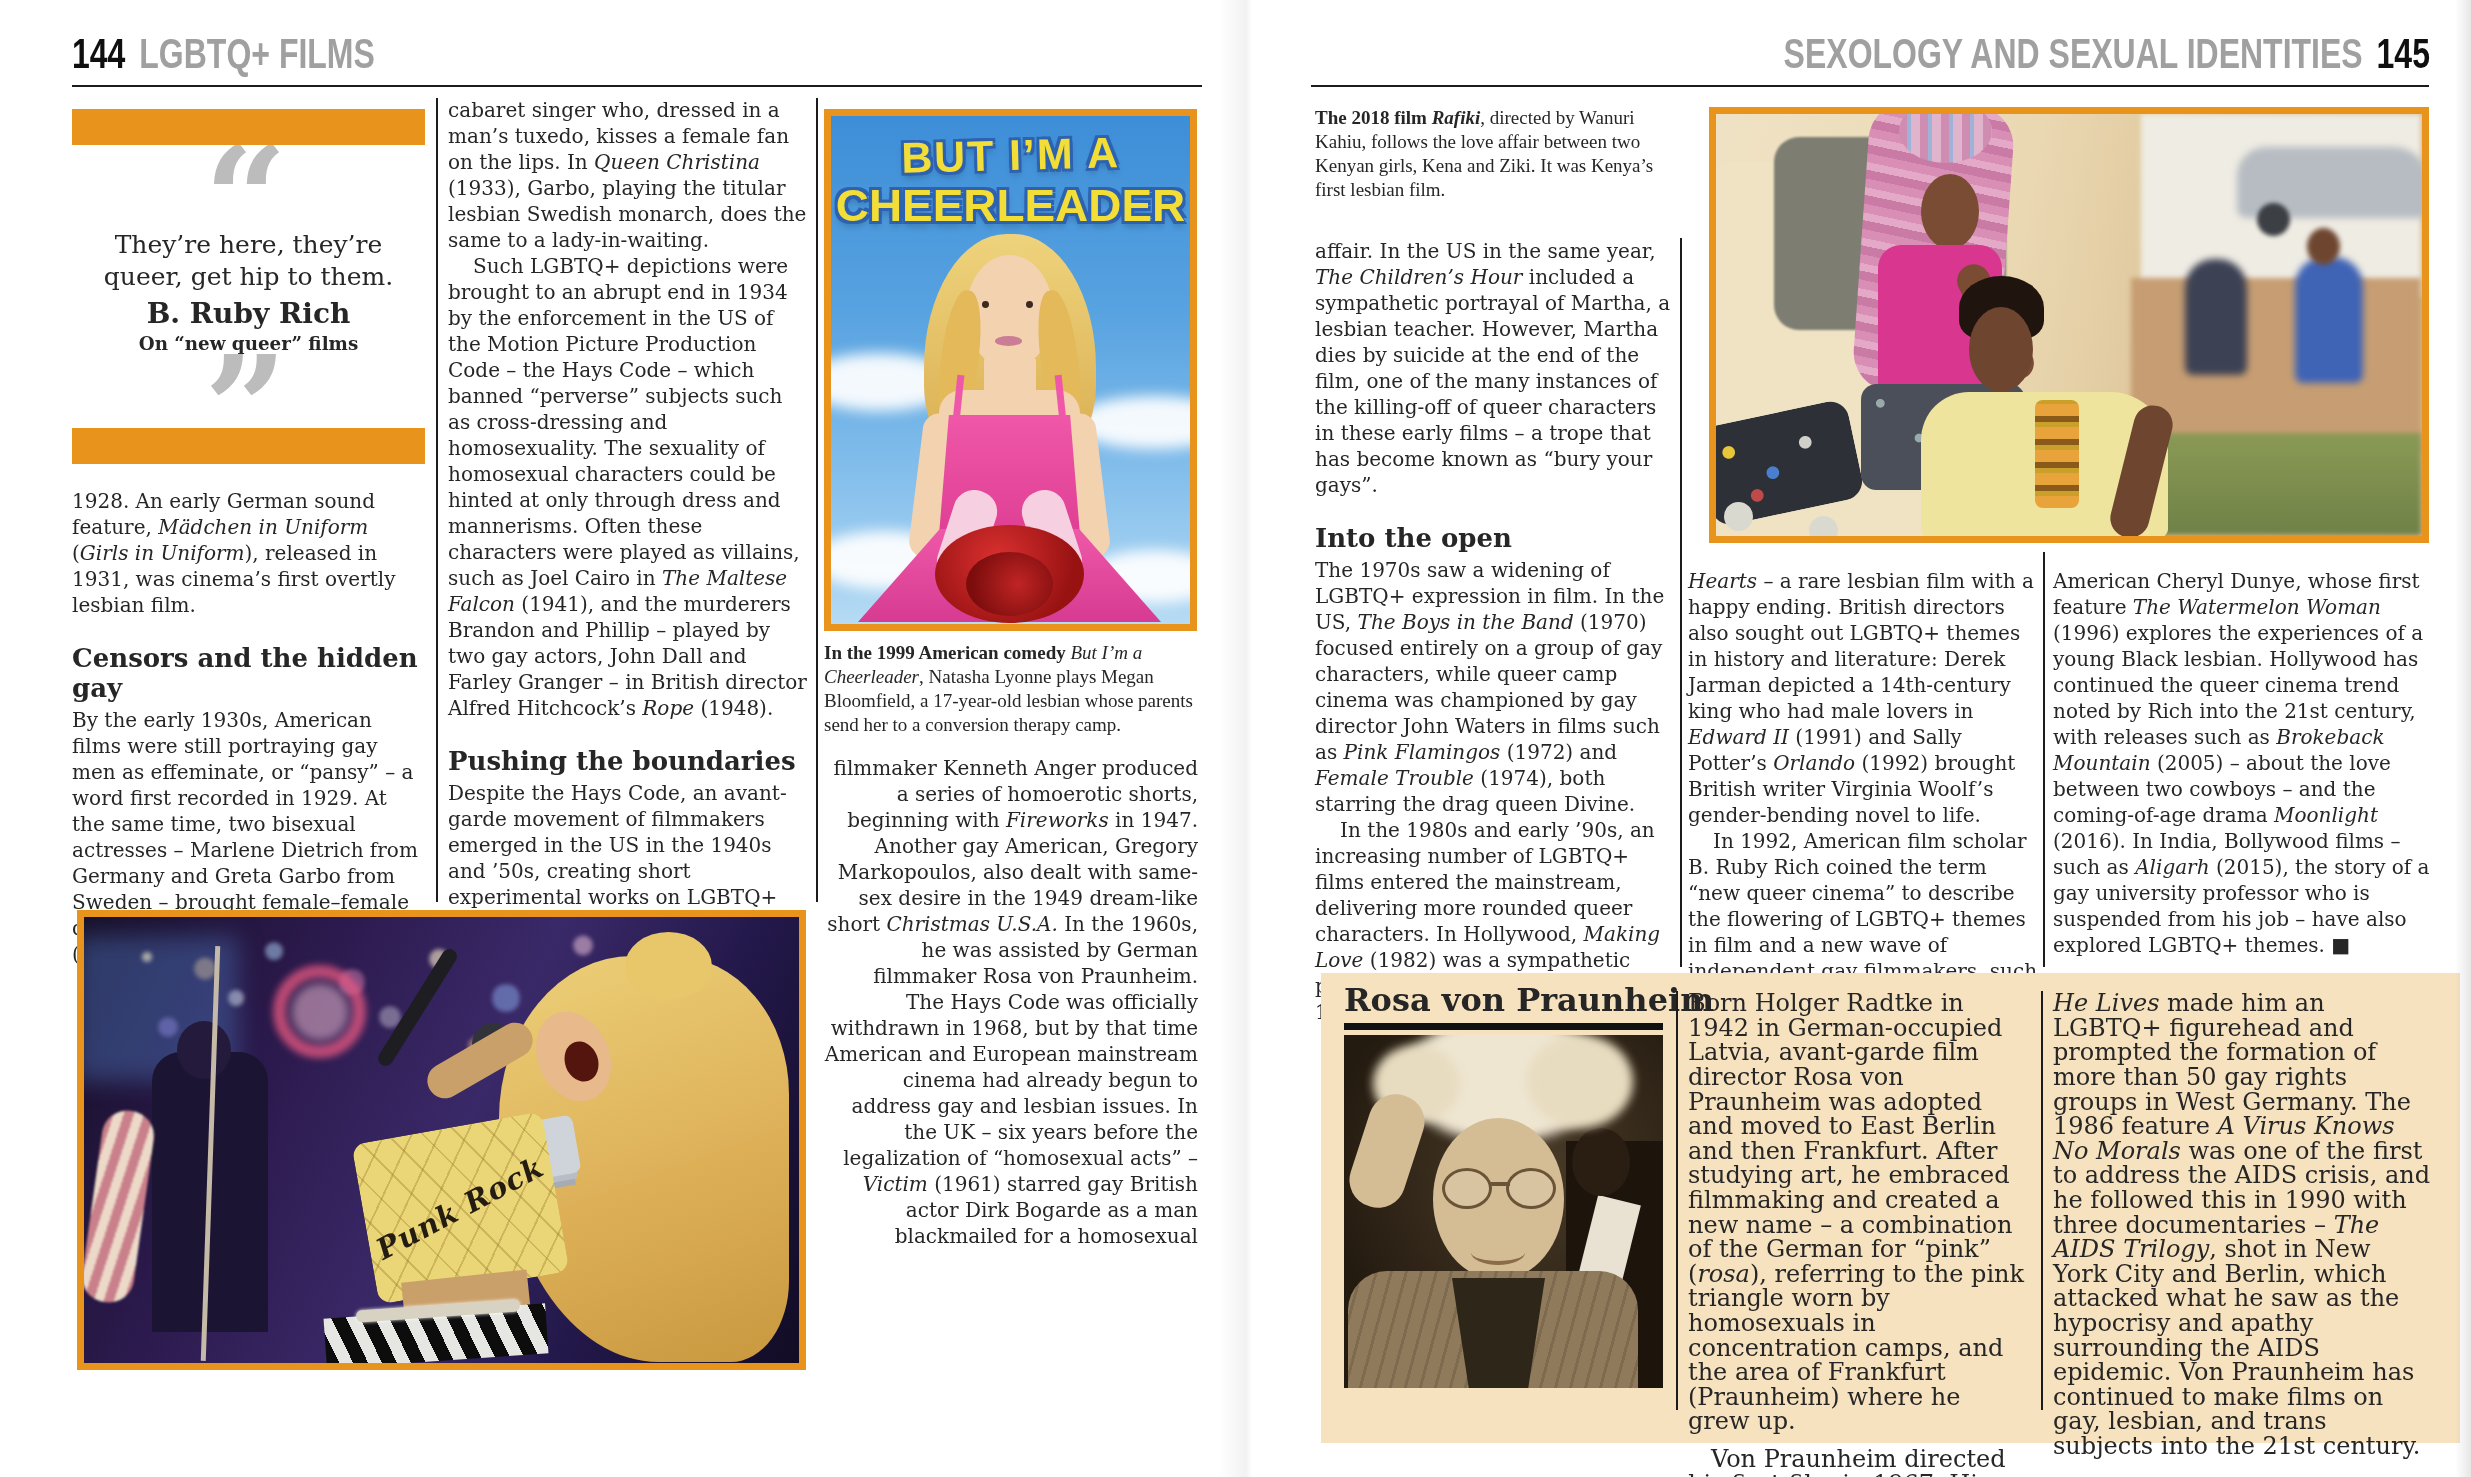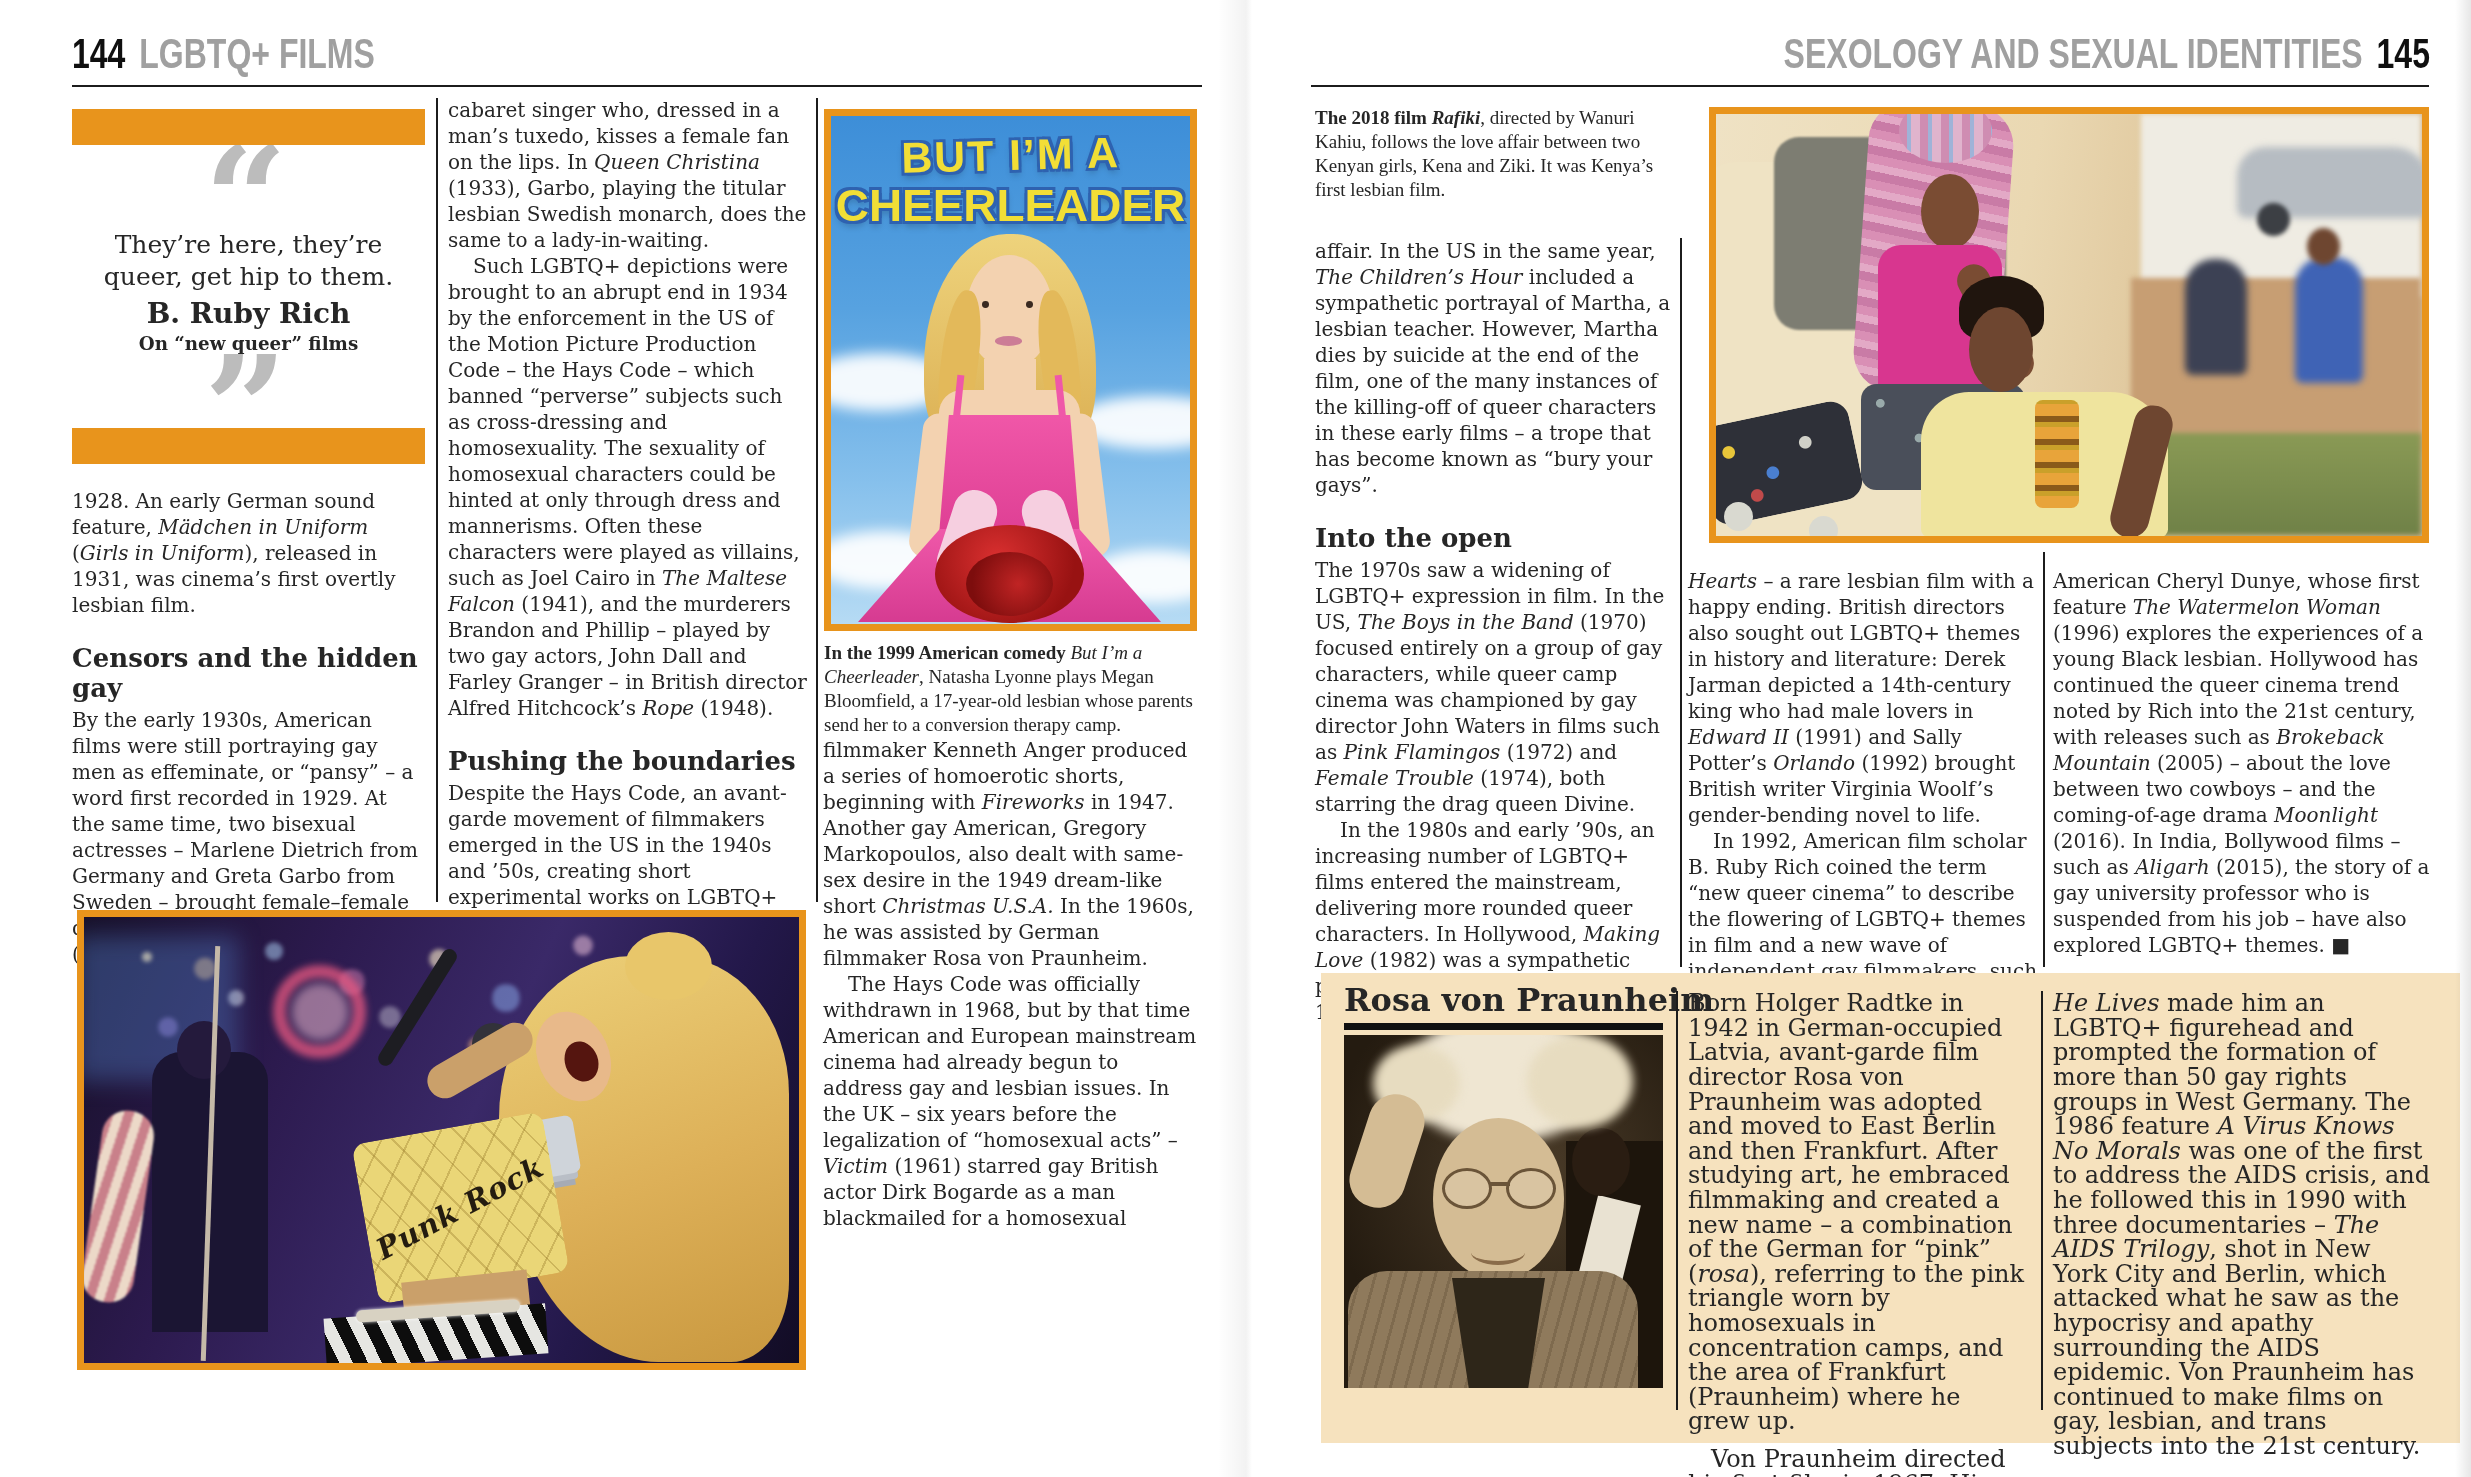--- a/index.html
+++ b/index.html
@@ -37,21 +37,21 @@
   .bodycol{position:absolute;font-size:20px;line-height:26px;text-align:left;}
   .bodycol p{margin:0;}
   .bodycol p.ind{text-indent:25px;}
   .bodycol h3{font-size:26px;line-height:30px;font-weight:700;margin:25px 0 3.9px 0;}
   .bodycol h3:first-child{margin-top:0;}
   .i{font-style:italic;}
   .b{font-weight:700;}
   .bi{font-weight:700;font-style:italic;}
   #col-l1{left:72px;top:488px;width:353px;}
   #col-l2{left:448px;top:97px;width:361px;}
-  #col-l3{left:823px;top:737px;width:375px;}
+  #col-l3{left:823px;top:755px;width:375px;text-align:right;}
   #col-r1{left:1315px;top:238px;width:357px;}
   #col-r2{left:1688px;top:568px;width:350px;}
   #col-r3{left:2053px;top:568px;width:378px;}
   
   .cap{position:absolute;font-size:19px;line-height:24px;font-family:Liberation Serif, serif;}
   #cap-cheer{left:824px;top:641px;width:373px;}
   #cap-hedwig{left:823px;top:1309px;width:375px;}
   #cap-rafiki{left:1315px;top:106px;width:355px;}
   
   .quote-box{position:absolute;left:72px;top:109px;width:353px;height:355px;text-align:center;}

